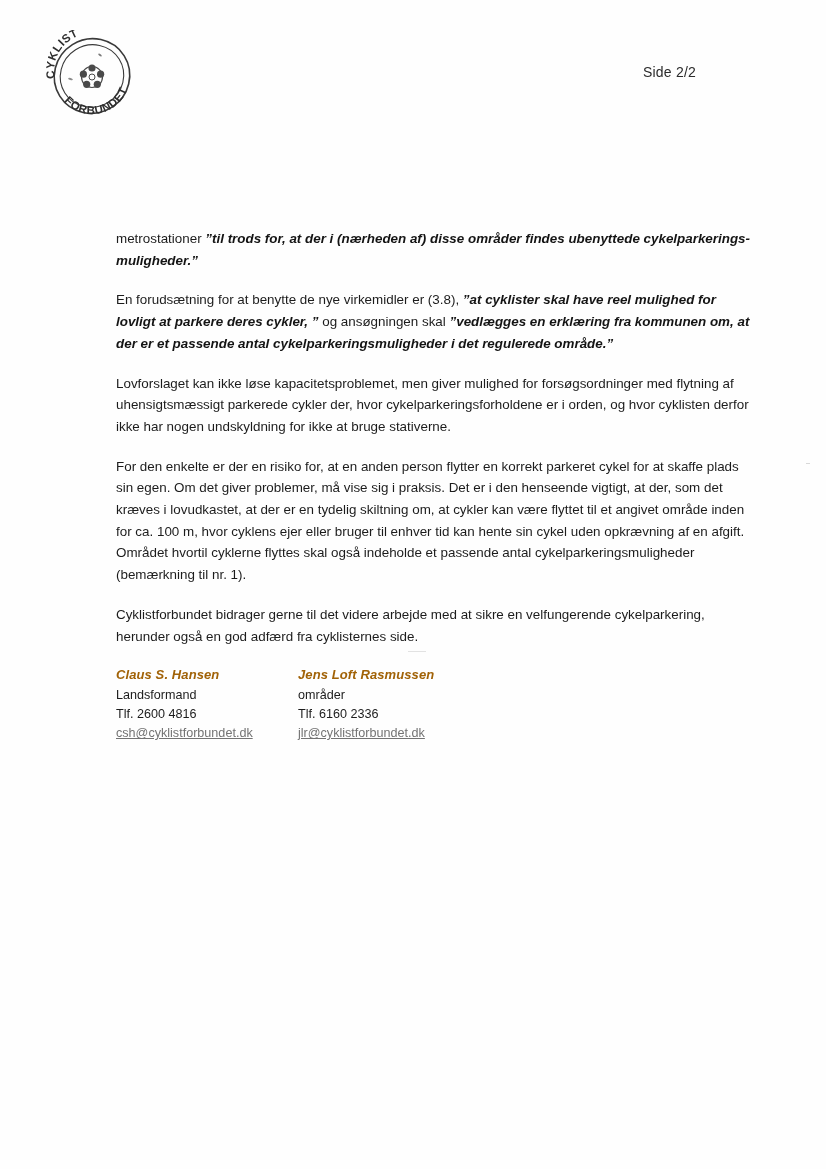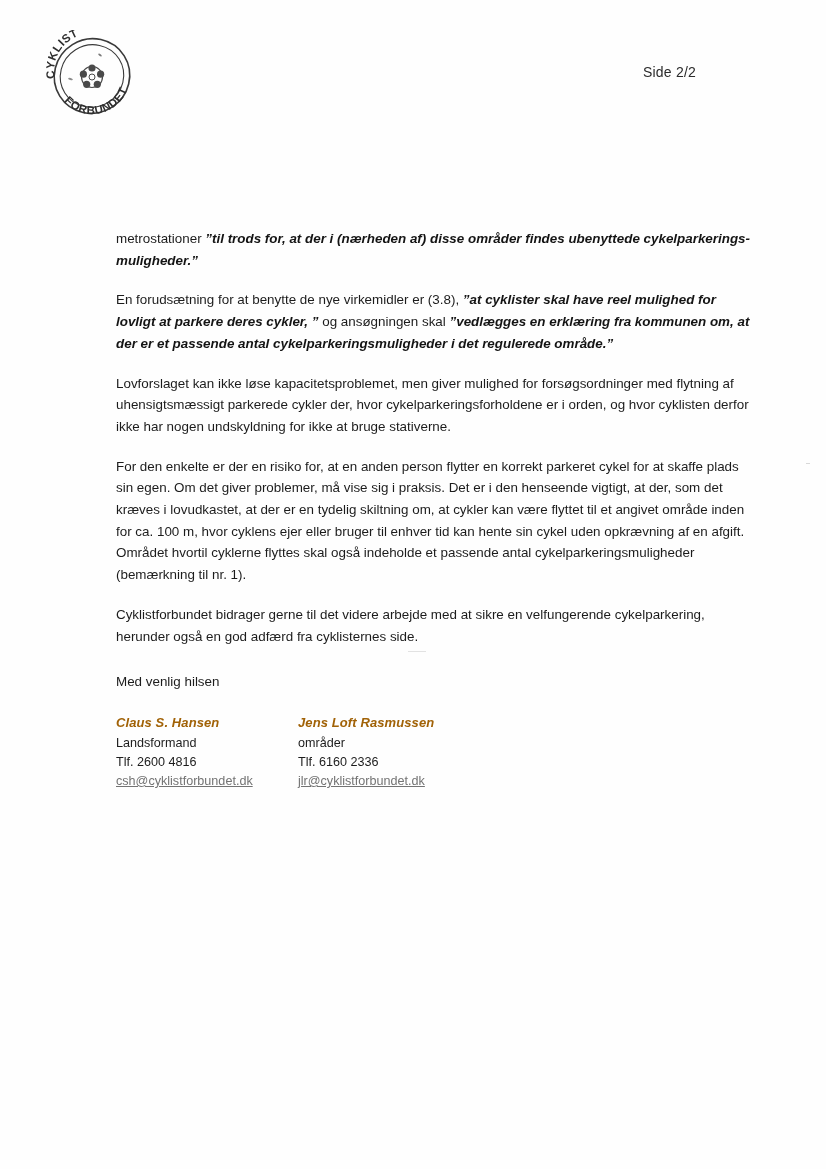--- a/index.html
+++ b/index.html
@@ -168,21 +168,20 @@
     <p class="para">
       <span>En forudsætning for at benytte de nye virkemidler er (3.8), </span><em class="q">”at cyklister skal have reel mulighed for lovligt at parkere deres cykler, ”</em><span> og ansøgningen skal </span><em class="q">”vedlægges en erklæring fra kommunen om, at der er et passende antal cykelparkeringsmuligheder i det regulerede område.”</em>
     </p>
 
     <p class="para">Lovforslaget kan ikke løse kapacitetsproblemet, men giver mulighed for forsøgsordninger med flytning af uhensigtsmæssigt parkerede cykler der, hvor cykelparkeringsforholdene er i orden, og hvor cyklisten derfor ikke har nogen undskyldning for ikke at bruge stativerne.</p>
 
     <p class="para">For den enkelte er der en risiko for, at en anden person flytter en korrekt parkeret cykel for at skaffe plads sin egen. Om det giver problemer, må vise sig i praksis. Det er i den henseende vigtigt, at der, som det kræves i lovudkastet, at der er en tydelig skiltning om, at cykler kan være flyttet til et angivet område inden for ca. 100 m, hvor cyklens ejer eller bruger til enhver tid kan hente sin cykel uden opkrævning af en afgift. Området hvortil cyklerne flyttes skal også indeholde et passende antal cykelparkeringsmuligheder (bemærkning til nr. 1).</p>
 
     <p class="para">Cyklistforbundet bidrager gerne til det videre arbejde med at sikre en velfungerende cykelparkering, herunder også en god adfærd fra cyklisternes side.</p>
 
-    <div class="signoff">Med venlig hilsen</div>
 
     <div class="sig-block">
       <div class="sig-col first">
         <div class="sig-name">Claus S. Hansen</div>
         <div class="sig-line">Landsformand</div>
         <div class="sig-line">Tlf. 2600 4816</div>
         <div class="sig-line"><a class="sig-mail" href="#">csh@cyklistforbundet.dk</a></div>
       </div>
       <div class="sig-col">
         <div class="sig-name">Jens Loft Rasmussen</div>

